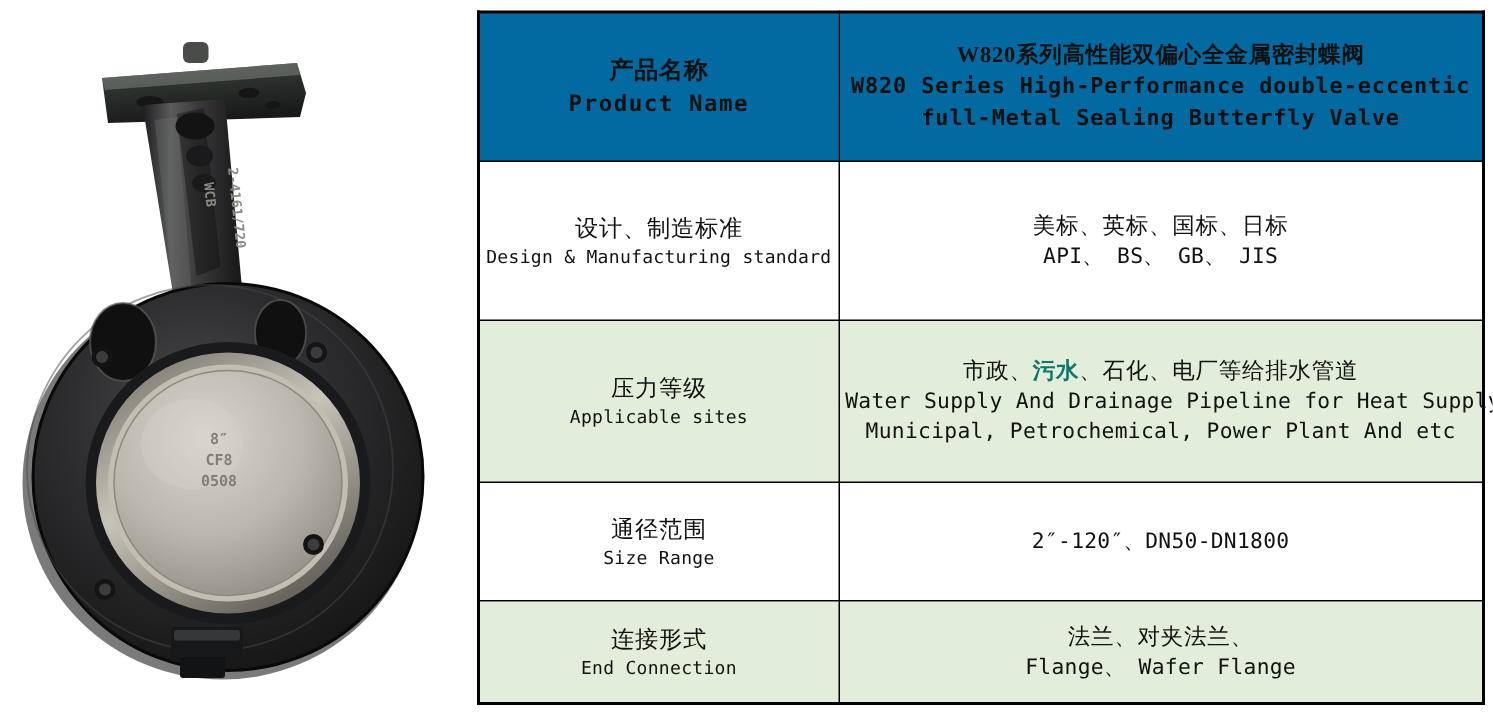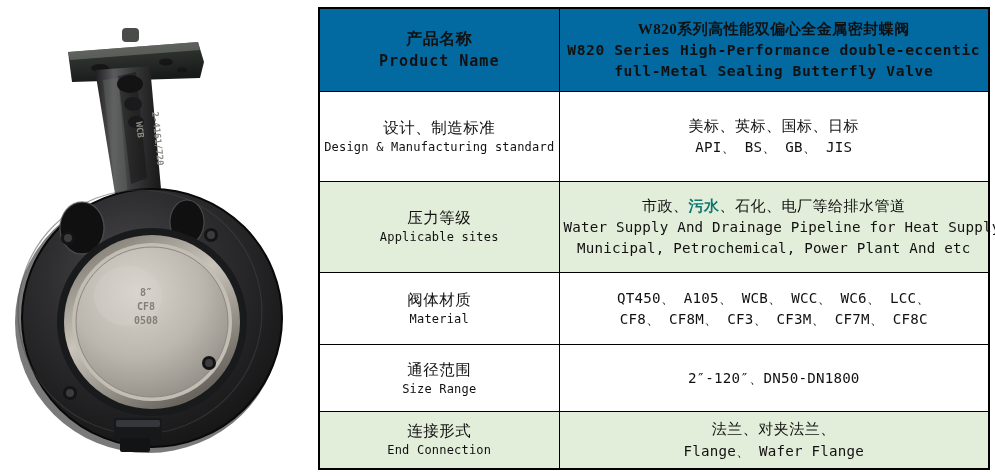--- a/index.html
+++ b/index.html
@@ -202,30 +202,20 @@
           <div class="cn">压力等级</div>
           <div class="en">Applicable sites</div>
         </td>
         <td class="val">
           <div class="cn nowrap" id="sites-cn">市政、<span class="hl">污水</span>、石化、电厂等给排水管道</div>
           <div class="en nowrap">Water Supply And Drainage Pipeline for Heat Supply,</div>
           <div class="en nowrap">Municipal, Petrochemical, Power Plant And etc</div>
         </td>
       </tr>
 
-      <tr class="row-white" style="height:63px">
-        <td class="lbl">
-          <div class="cn">阀体材质</div>
-          <div class="en">Material</div>
-        </td>
-        <td class="val">
-          <div class="en nowrap">QT450、 A105、 WCB、 WCC、 WC6、 LCC、</div>
-          <div class="en nowrap">CF8、 CF8M、 CF3、 CF3M、 CF7M、 CF8C</div>
-        </td>
-      </tr>
 
 
       <tr class="row-white" style="height:58px">
         <td class="lbl">
           <div class="cn">通径范围</div>
           <div class="en">Size Range</div>
         </td>
         <td class="val">
           <div class="en nowrap">2″-120″、DN50-DN1800</div>
         </td>

